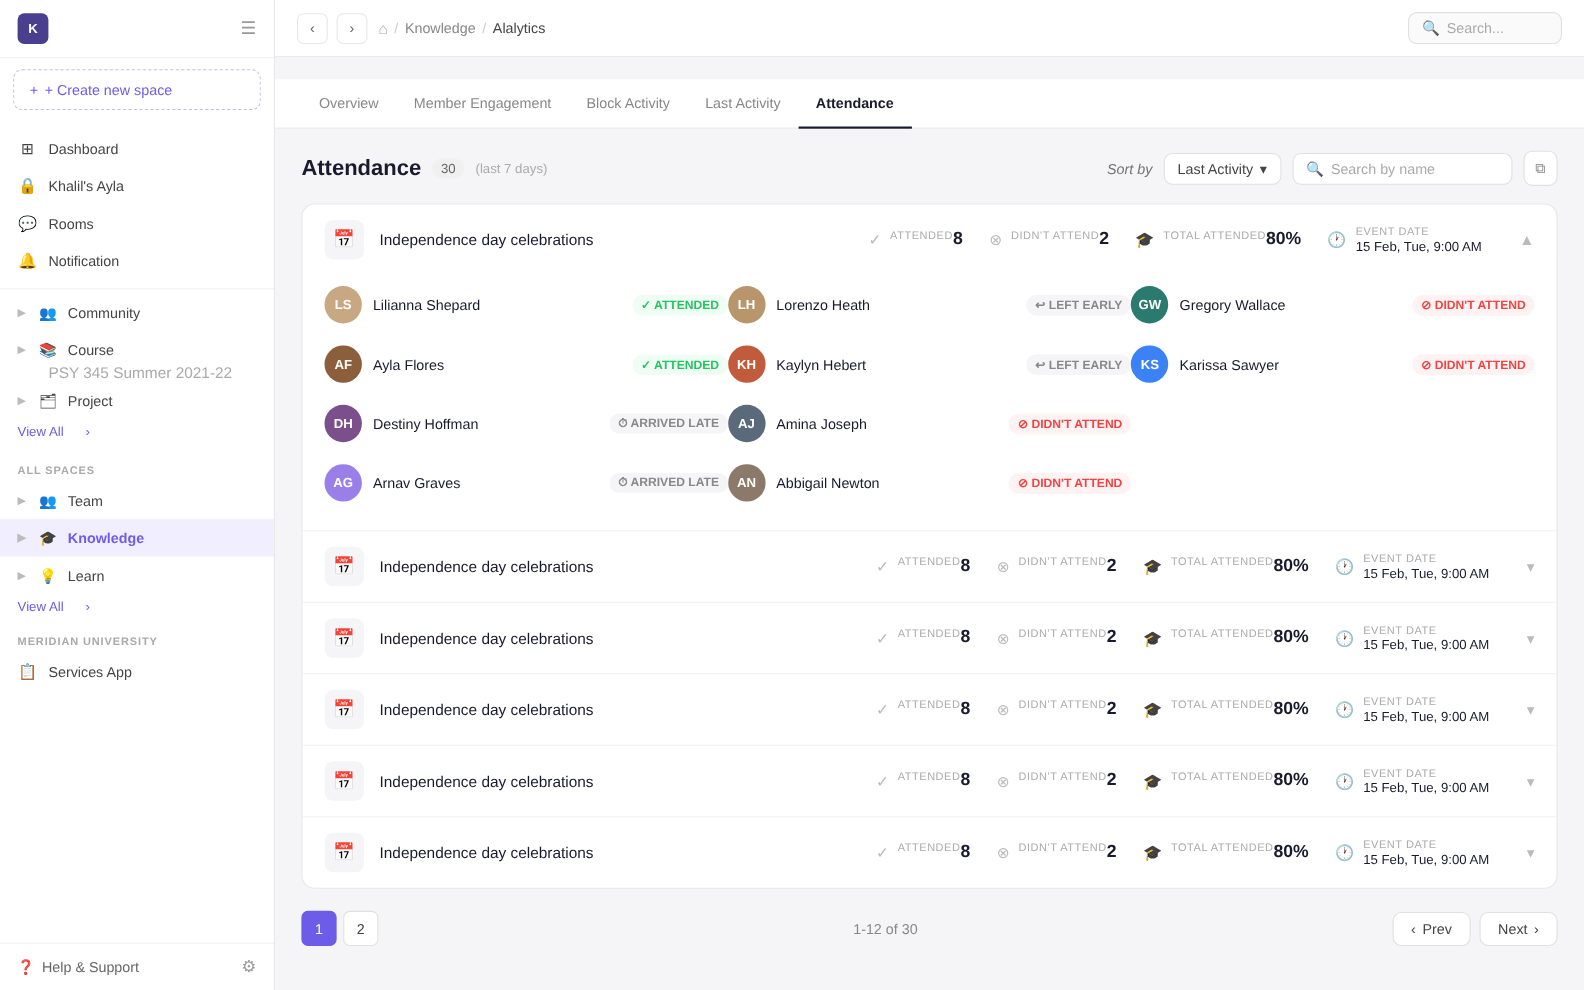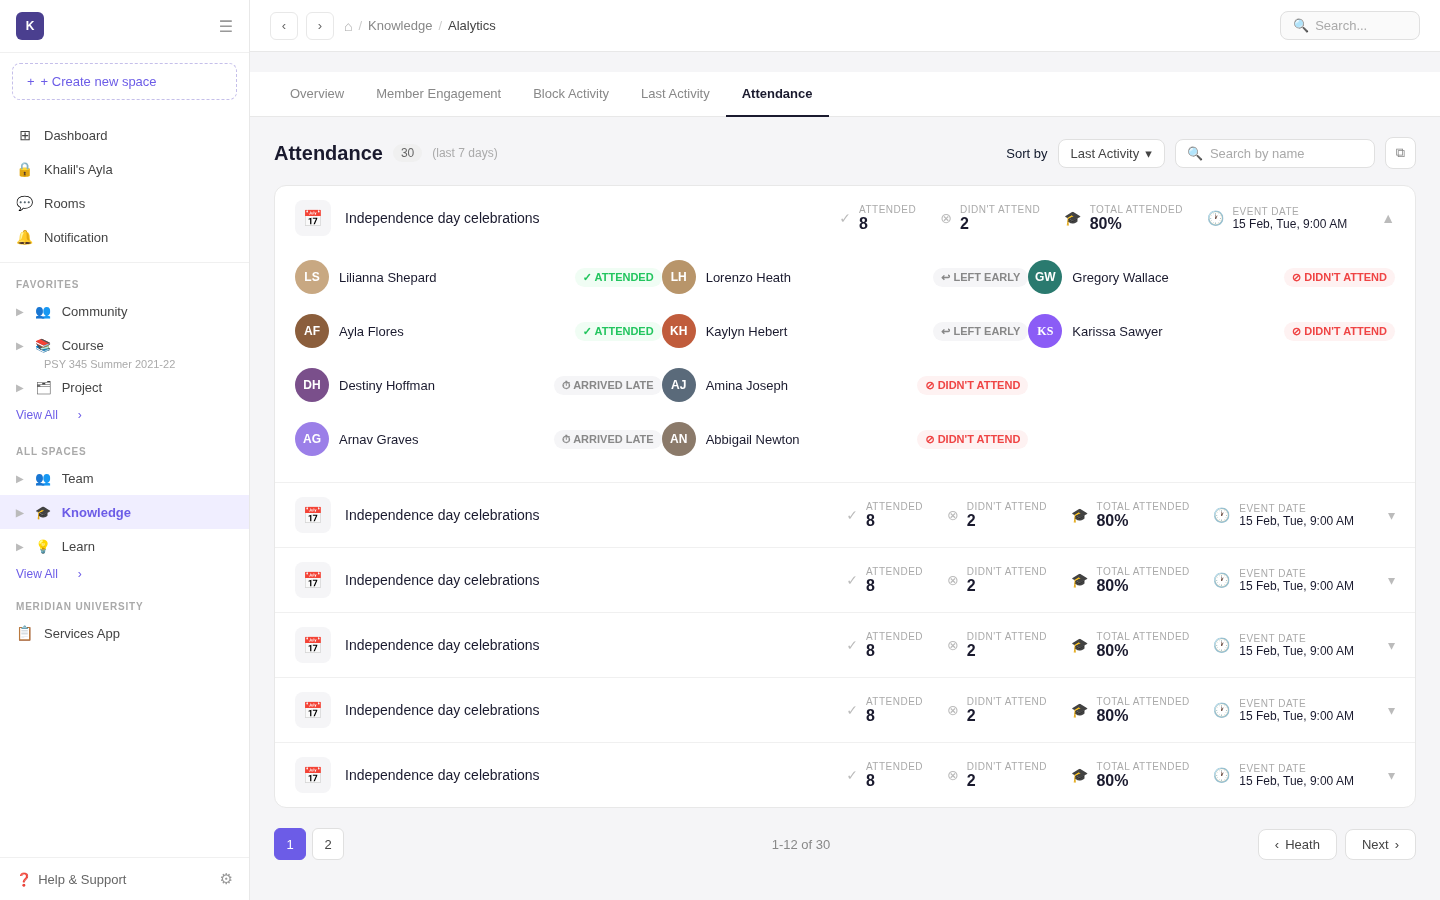--- a/index.html
+++ b/index.html
@@ -15,21 +15,21 @@
     .sidebar-nav-item { display: flex; align-items: center; gap: 10px; padding: 8px 16px; color: #444; cursor: pointer; font-size: 13px; }
     .nav-icon { width: 18px; height: 18px; display: flex; align-items: center; justify-content: center; font-size: 14px; }
     .sidebar-section-label { padding: 12px 16px 4px; font-size: 10px; font-weight: 600; color: #aaa; letter-spacing: 0.8px; text-transform: uppercase; }
     .sidebar-space-item { display: flex; align-items: center; gap: 8px; padding: 7px 16px; color: #444; cursor: pointer; font-size: 13px; }
     .sidebar-space-item.active { background: #f0eeff; color: #6c5ce7; font-weight: 600; border-radius: 0; }
     .space-arrow { color: #bbb; font-size: 10px; margin-right: 2px; }
     .space-icon { width: 20px; height: 20px; display: flex; align-items: center; justify-content: center; font-size: 13px; }
     .view-all { padding: 4px 16px 8px; font-size: 12px; color: #6c5ce7; cursor: pointer; display: flex; align-items: center; gap: 20px; }
     .favorites-section { padding: 4px 0; border-top: 1px solid #f0f0f0; }
     .fav-item { display: flex; align-items: center; gap: 8px; padding: 7px 16px; color: #444; cursor: pointer; font-size: 13px; }
-    .fav-sub { font-size: 11px; color: #aaa; padding-left: 44px; margin-top: -4px; }
+    .fav-sub { font-size: 14px; color: #aaa; padding-left: 44px; margin-top: -4px; }
     .sidebar-footer { margin-top: auto; border-top: 1px solid #f0f0f0; padding: 12px 16px; display: flex; align-items: center; justify-content: space-between; }
     .help-link { display: flex; align-items: center; gap: 6px; font-size: 13px; color: #666; cursor: pointer; }
     .gear-icon { color: #999; cursor: pointer; font-size: 15px; }
 
     
     .main { flex: 1; display: flex; flex-direction: column; height: 100%; overflow: hidden; }
 
     
     .topbar { background: #fff; border-bottom: 1px solid #e8e8e8; padding: 0 20px; height: 52px; display: flex; align-items: center; justify-content: space-between; }
     .breadcrumb { display: flex; align-items: center; gap: 6px; font-size: 13px; color: #888; }
@@ -49,37 +49,37 @@
     .tab { padding: 14px 16px; font-size: 13px; color: #888; cursor: pointer; border-bottom: 2px solid transparent; margin-bottom: -1px; white-space: nowrap; }
     .tab.active { color: #1a1a2e; font-weight: 600; border-bottom: 2px solid #1a1a2e; }
 
     
     .attendance-header { display: flex; align-items: center; justify-content: space-between; margin-bottom: 16px; }
     .attendance-title { display: flex; align-items: center; gap: 10px; }
     .attendance-title h2 { font-size: 20px; font-weight: 700; color: #1a1a2e; }
     .badge { background: #f0f0f0; border-radius: 12px; padding: 2px 8px; font-size: 12px; color: #666; font-weight: 500; }
     .period-label { font-size: 12px; color: #aaa; }
     .attendance-controls { display: flex; align-items: center; gap: 10px; }
-    .sort-by-label { font-size: 13px; color: #0f172a; }
+    .sort-by-label { font-size: 13px; color: #737373; font-style: italic; }
     .sort-select { border: 1px solid #e0e0e0; border-radius: 8px; padding: 6px 12px; font-size: 13px; color: #444; cursor: pointer; display: flex; align-items: center; gap: 6px; background: #fff; }
     .search-name { border: 1px solid #e0e0e0; border-radius: 8px; padding: 6px 12px; font-size: 13px; color: #aaa; width: 200px; display: flex; align-items: center; gap: 6px; background: #fff; }
     .filter-btn { border: 1px solid #e0e0e0; border-radius: 8px; padding: 7px 10px; cursor: pointer; color: #888; background: #fff; display: flex; align-items: center; }
 
     
     .events-container { background: #fff; border-radius: 12px; border: 1px solid #e8e8e8; overflow: hidden; }
     .event-row { border-bottom: 1px solid #f0f0f0; }
     .event-row:last-child { border-bottom: none; }
     .event-header { display: flex; align-items: center; padding: 14px 20px; cursor: pointer; }
     .event-icon { width: 36px; height: 36px; background: #f5f5f7; border-radius: 8px; display: flex; align-items: center; justify-content: center; margin-right: 14px; color: #888; font-size: 16px; flex-shrink: 0; }
     .event-name { font-size: 14px; font-weight: 500; color: #1a1a2e; flex: 1; }
     .event-stat { display: flex; align-items: center; gap: 8px; margin-right: 24px; }
     .stat-icon { color: #bbb; font-size: 14px; }
     .stat-label { font-size: 10px; color: #aaa; text-transform: uppercase; letter-spacing: 0.5px; }
     .stat-value { font-size: 16px; font-weight: 600; color: #1a1a2e; }
-    .event-stat-group { display: flex; flex-direction: column; }
+    .event-stat-group { display: flex; }
     .event-date-group { display: flex; flex-direction: column; }
     .event-date-label { font-size: 10px; color: #aaa; text-transform: uppercase; letter-spacing: 0.5px; }
     .event-date-value { font-size: 12px; font-weight: 500; color: #1a1a2e; }
     .chevron { color: #bbb; font-size: 14px; margin-left: 10px; }
 
     
     .attendees-grid { display: grid; grid-template-columns: 1fr 1fr 1fr; gap: 0; padding: 0 20px 16px; }
     .attendee-item { display: flex; align-items: center; gap: 10px; padding: 10px 0; }
     .attendee-avatar { width: 34px; height: 34px; border-radius: 50%; overflow: hidden; background: #ddd; flex-shrink: 0; display: flex; align-items: center; justify-content: center; font-size: 12px; font-weight: 600; color: #fff; }
     .attendee-name { font-size: 13px; color: #1a1a2e; font-weight: 500; }
@@ -127,21 +127,20 @@
       <span class="nav-icon">💬</span>
       <span>Rooms</span>
     </div>
     <div class="sidebar-nav-item">
       <span class="nav-icon">🔔</span>
       <span>Notification</span>
     </div>
   </div>
 
   <div class="favorites-section">
-    <div class="sidebar-section-label">FAVORITES</div>
     <div class="fav-item">
       <span class="space-arrow">▶</span>
       <span class="space-icon">👥</span>
       <span>Community</span>
     </div>
     <div class="fav-item">
       <span class="space-arrow">▶</span>
       <span class="space-icon">📚</span>
       <span>Course</span>
     </div>
@@ -343,21 +342,21 @@
               <div class="attendee-name">Kaylyn Hebert</div>
             </div>
             <div style="margin-left:auto;">
               <span class="status-badge status-left-early">
                 ↩ LEFT EARLY
               </span>
             </div>
           </div>
 
           <div class="attendee-item">
-            <div class="attendee-avatar" style="background:#8b5cf6;font-family:Liberation Serif, serif;">KS</div>
+            <div class="attendee-avatar" style="background:#3b82f6;">KS</div>
             <div>
               <div class="attendee-name">Karissa Sawyer</div>
             </div>
             <div style="margin-left:auto;">
               <span class="status-badge status-didnt-attend">
                 ⊘ DIDN'T ATTEND
               </span>
             </div>
           </div>
 
@@ -590,21 +589,21 @@
 
     <div class="pagination">
       <div class="page-buttons">
         <div class="page-btn active">1</div>
         <div class="page-btn">2</div>
       </div>
       <span class="page-info">1-12 of 30</span>
       <div class="nav-btns">
         <button class="prev-btn">
           <span>‹</span>
-          <span>Heath</span>
+          <span>Prev</span>
         </button>
         <button class="next-btn">
           <span>Next</span>
           <span>›</span>
         </button>
       </div>
     </div>
   </div>
 </div>
 

